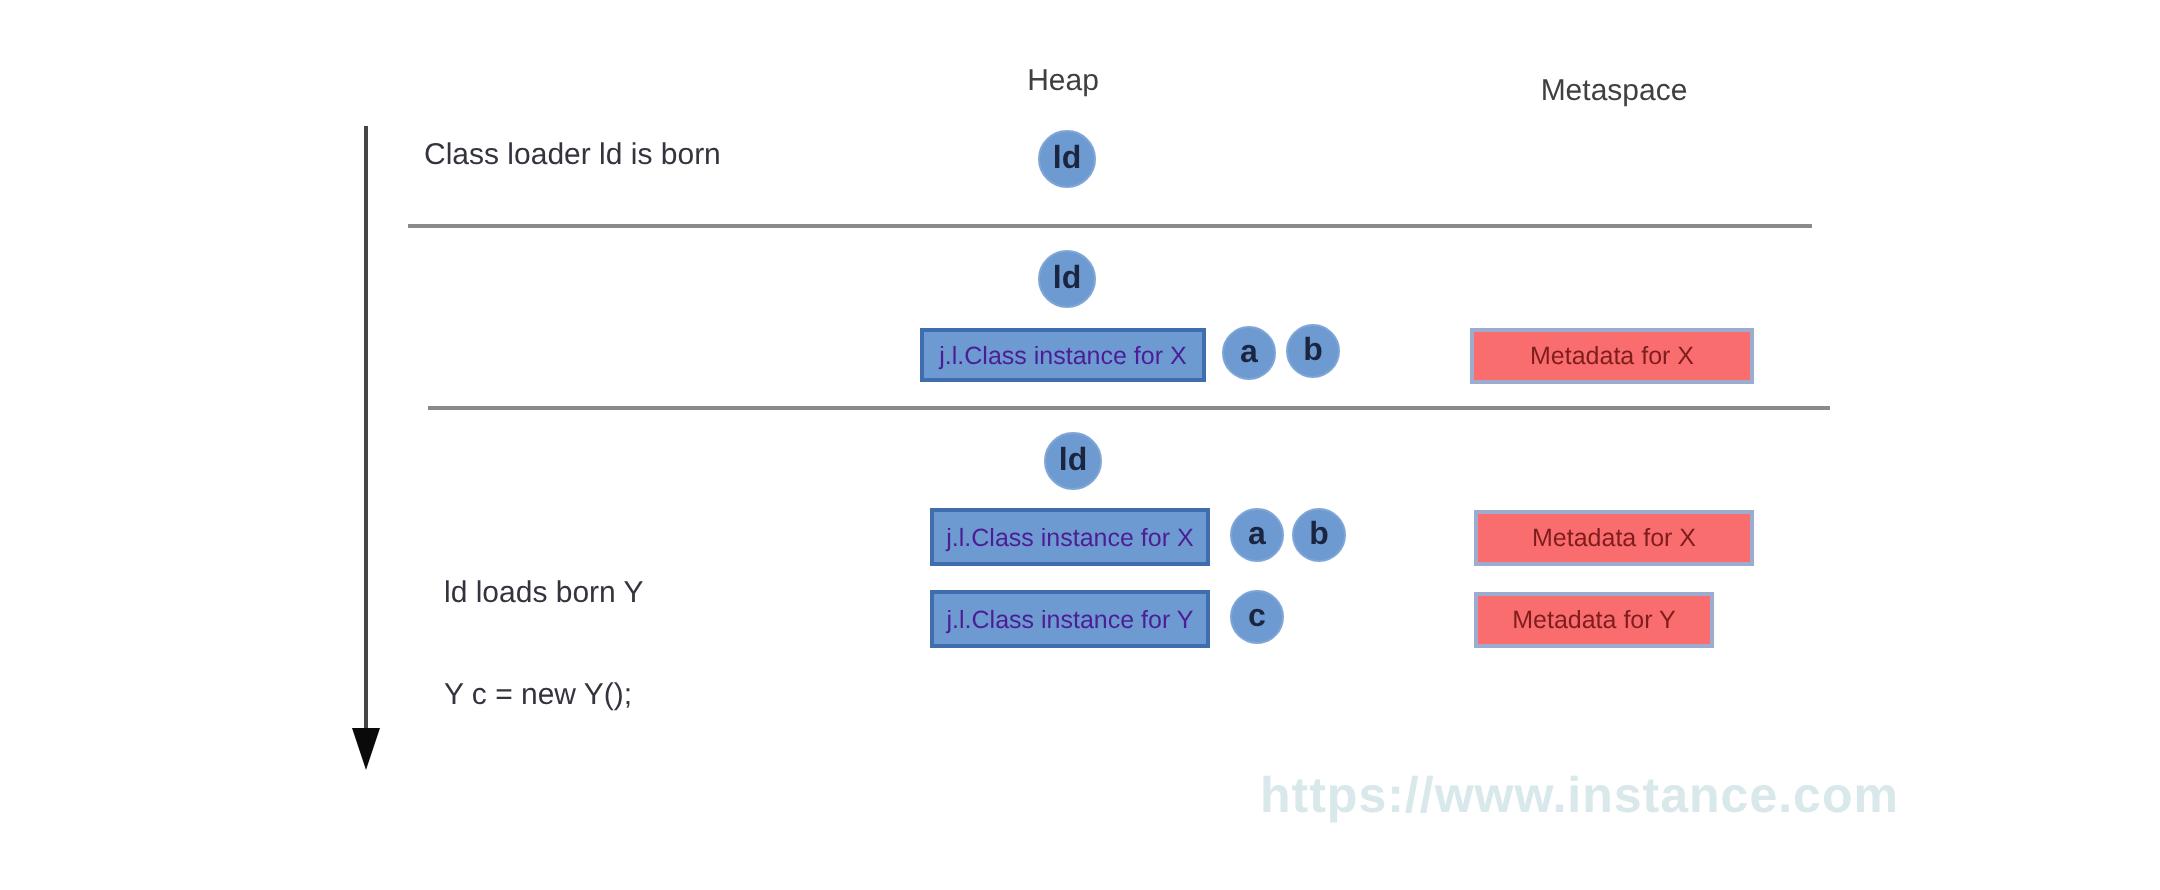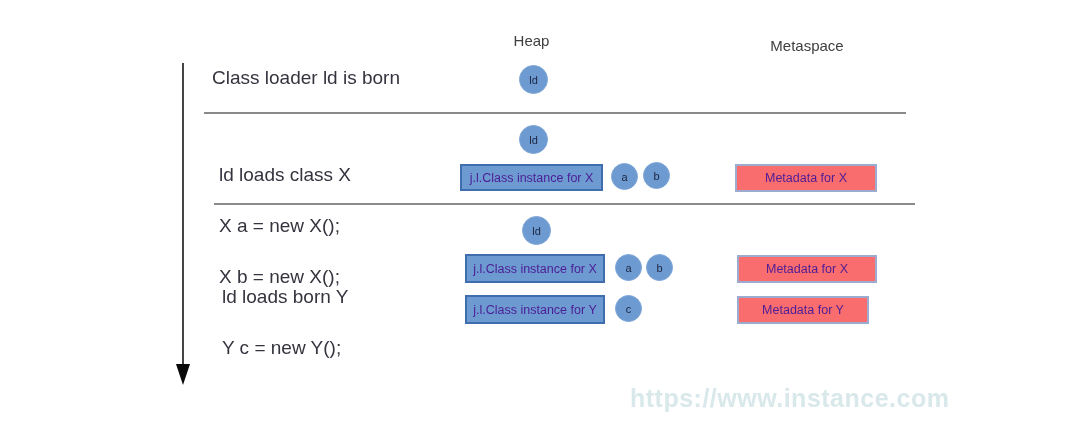--- a/index.html
+++ b/index.html
@@ -9,55 +9,55 @@
     background:#ffffff;
     font-family:"Liberation Sans", sans-serif;
     overflow:hidden;
   }
   .abs{position:absolute;}
   .col-header{
     font-size:15px;color:#404040;text-align:center;
     white-space:nowrap;
   }
   .step-label{
-    font-size:19px;color:#34343f;line-height:17px;white-space:pre;
+    font-size:15px;color:#34343f;line-height:17px;white-space:pre;
   }
   .timeline-line{
     width:2px;background:#454545;
   }
   .timeline-head{
     width:0;height:0;
     border-left:7px solid transparent;
     border-right:7px solid transparent;
     border-top:21px solid #0a0a0a;
   }
   .hline{height:2px;background:#8a8a8a;}
   .circle{
     border-radius:50%;
     background:var(--object_blue);
     border:1px solid var(--circle_edge);
     display:flex;align-items:center;justify-content:center;
-    font-size:11px;font-weight:400;color:#1c2540;
+    font-size:16px;font-weight:700;color:#1c2540;
     box-sizing:border-box;
   }
   .circle.lg{width:29px;height:29px;}
   .circle.sm{width:27px;height:27px;}
   .class-box{
     background:var(--object_blue);
     border:2px solid var(--class_box_border);
     box-sizing:border-box;
     display:flex;align-items:center;justify-content:center;
     font-size:12.5px;color:#4c1d95;white-space:nowrap;
   }
   .meta-box{
     background:var(--metadata_red);
     border:2px solid var(--meta_box_border);
     box-sizing:border-box;
     display:flex;align-items:center;justify-content:center;
-    font-size:12.5px;color:#4c1d95;white-space:nowrap;
+    font-size:12.5px;color:#7f1d1d;white-space:nowrap;
   }
   .watermark{
     font-size:25px;font-weight:700;color:var(--watermark);
     letter-spacing:0.5px;white-space:nowrap;
   }
 </style>
 </head>
 <body>
 
 <div class="canvas">
@@ -66,41 +66,36 @@
   <div class="abs timeline-head" style="left:176px;top:364px;"></div>
 
   <div class="abs col-header" style="left:494px;top:32px;width:75px;">Heap</div>
   <div class="abs col-header" style="left:752px;top:37px;width:110px;">Metaspace</div>
 
   <div class="abs step-label" style="left:212px;top:69px;">Class loader ld is born</div>
   <div class="abs circle lg" style="left:519px;top:65px;">ld</div>
 
   <div class="abs hline" style="left:204px;top:112px;width:702px;"></div>
 
-  <div class="abs step-label" style="left:219px;top:132px;">
-    <div>ld loads class X</div>
-    <div>X a = new X();</div>
-    <div>X b = new X();</div>
-  </div>
   <div class="abs circle lg" style="left:519px;top:125px;">ld</div>
   <div class="abs class-box" style="left:460px;top:164px;width:143px;height:27px;">j.l.Class instance for X</div>
   <div class="abs circle sm" style="left:611px;top:163px;">a</div>
   <div class="abs circle sm" style="left:643px;top:162px;">b</div>
   <div class="abs meta-box" style="left:735px;top:164px;width:142px;height:28px;">Metadata for X</div>
 
   <div class="abs hline" style="left:214px;top:203px;width:701px;"></div>
 
   <div class="abs step-label" style="left:222px;top:254px;">
     <div>ld loads born Y</div>
     <div>Y c = new Y();</div>
   </div>
   <div class="abs circle lg" style="left:522px;top:216px;">ld</div>
   <div class="abs class-box" style="left:465px;top:254px;width:140px;height:29px;">j.l.Class instance for X</div>
   <div class="abs circle sm" style="left:615px;top:254px;">a</div>
   <div class="abs circle sm" style="left:646px;top:254px;">b</div>
   <div class="abs meta-box" style="left:737px;top:255px;width:140px;height:28px;">Metadata for X</div>
   <div class="abs class-box" style="left:465px;top:295px;width:140px;height:29px;">j.l.Class instance for Y</div>
   <div class="abs circle sm" style="left:615px;top:295px;">c</div>
-  <div class="abs meta-box" style="left:737px;top:296px;width:132px;height:28px;">Metadata for Y</div>
+  <div class="abs meta-box" style="left:737px;top:296px;width:120px;height:28px;">Metadata for Y</div>
 
   <div class="abs watermark" style="left:630px;top:384px;">https://www.instance.com</div>
 
 </div>
 
 </body></html>

